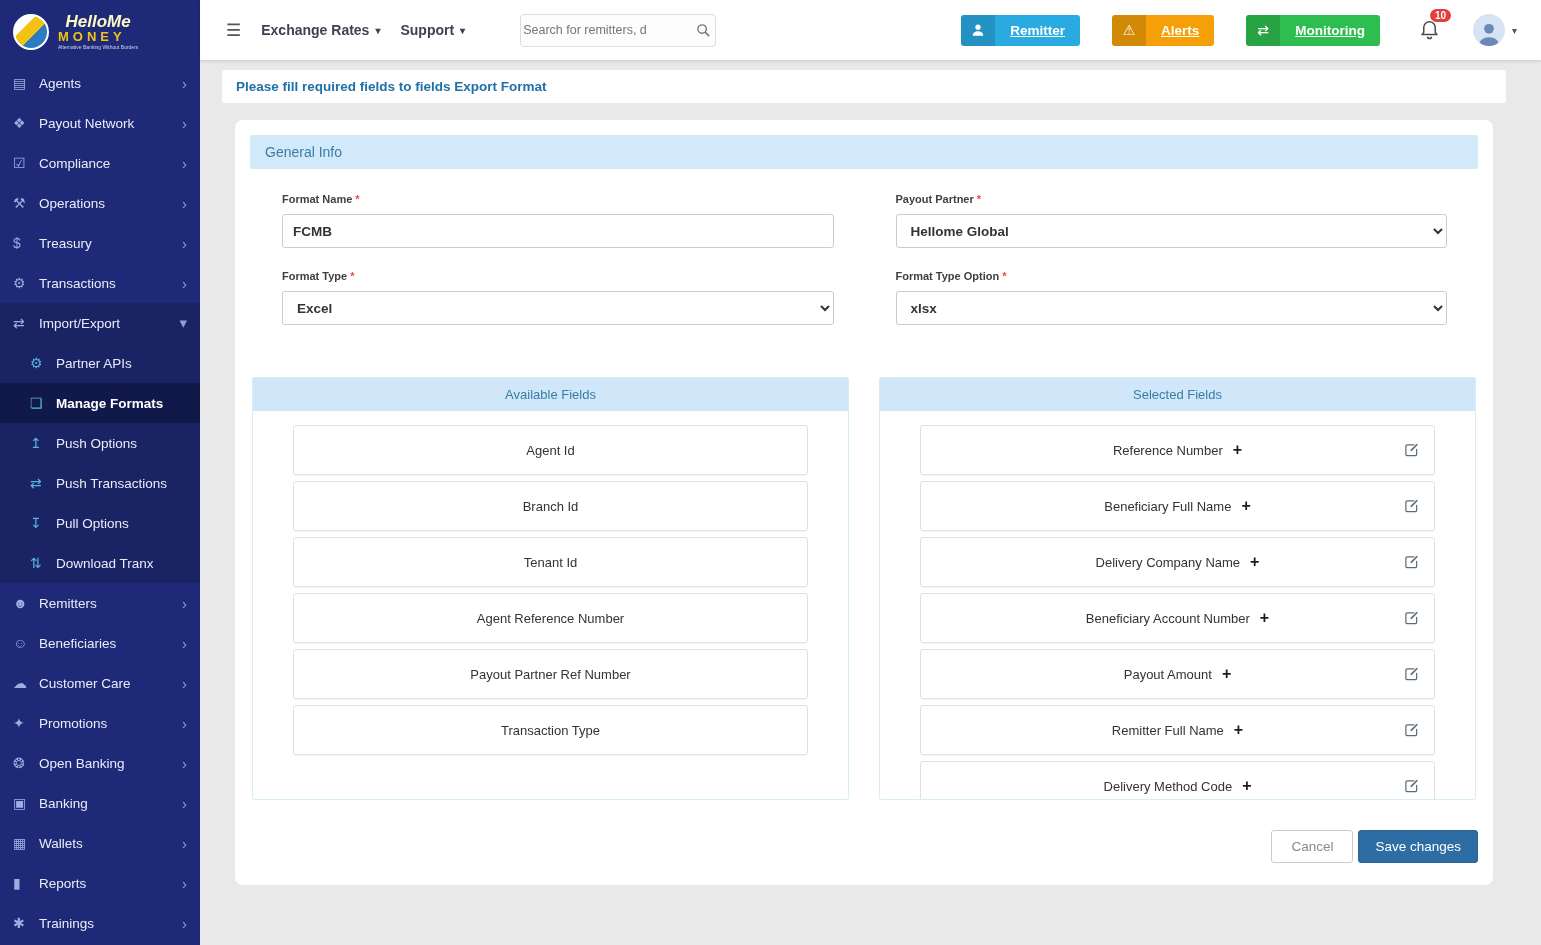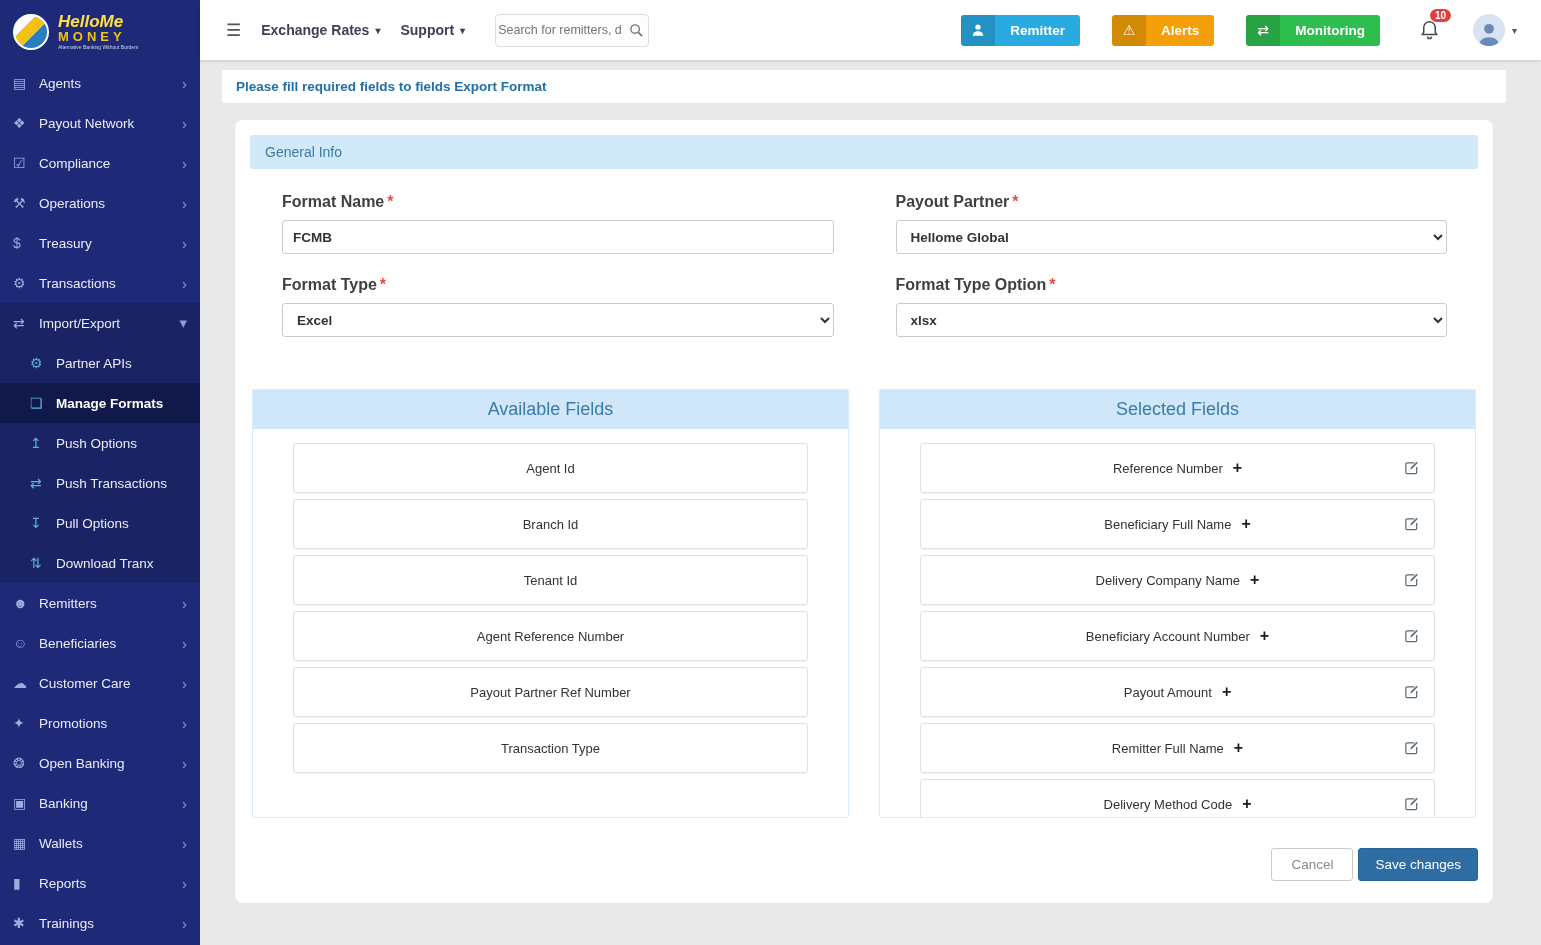--- a/index.html
+++ b/index.html
@@ -10,80 +10,80 @@
   }
   .app { display:flex; width:1541px; height:945px; overflow:hidden; }
 
   
   .sidebar { width:200px; flex-shrink:0; background:#1e2a78; color:#e4e8f7; display:flex; flex-direction:column; overflow:hidden; }
   .logo { height:63px; display:flex; align-items:center; gap:9px; padding:0 13px; flex-shrink:0; }
   .logo-globe { width:36px; height:36px; border-radius:50%; flex-shrink:0;
     background: linear-gradient(135deg,#ffffff 0 32%, #f2c314 32% 58%, #2b7cc0 58%);
     border:2px solid #fff; }
   .logo-text { line-height:1.05; }
-  .logo-line1 { color:#fde047; font-weight:700; font-size:17px; font-style:italic; }
+  .logo-line1 { color:#fef9c3; font-weight:700; font-size:17px; font-style:italic;text-align:center; }
   .logo-line2 { color:#f2c314; font-weight:700; font-size:13px; letter-spacing:4px; }
   .logo-tagline { color:#cdd4ef; font-size:5px; margin-top:1px; }
   .nav { flex:1; overflow:hidden; }
   .nav-item { height:40px; display:flex; align-items:center; padding:0 13px; cursor:pointer; }
   .nav-icon { width:26px; font-size:14px; color:#9face0; flex-shrink:0; }
   .nav-label { flex:1; font-size:13.5px; color:#e9ecf8; white-space:nowrap; }
   .nav-chevron { color:#8fa0d0; font-size:15px; }
   .nav-item.expanded { background:#1a2363; }
   .nav-item.sub { background:#1a2363; padding-left:30px; }
   .nav-item.sub .nav-icon { color:#5bb3e0; }
   .nav-item.sub.active { background:#10194a; }
   .nav-item.sub.active .nav-label { font-weight:700; color:#ffffff; }
 
   
   .main { flex:1; display:flex; flex-direction:column; min-width:0; }
   .topbar { height:60px; background:#fff; display:flex; align-items:center; gap:20px;
     padding:0 24px 0 26px; box-shadow:0 1px 3px rgba(0,0,0,.15); position:relative; z-index:5; flex-shrink:0; }
   .hamburger { font-size:17px; color:#555; cursor:pointer; }
   .menu-link { display:flex; align-items:center; gap:6px; font-size:14px; font-weight:700; color:#3c4156; cursor:pointer; }
   .menu-caret { font-size:10px; color:#3c4156; }
-  .search-box { display:flex; align-items:center; height:33px; width:154px; border:1px solid #ddd;
-    border-radius:4px; background:#fdfdfd; padding:0 2px; margin-left:10px; }
+  .search-box { display:flex; align-items:center; height:33px; width:196px; border:1px solid #ddd;
+    border-radius:4px; background:#fdfdfd; padding:0 2px; margin-left:35px; }
   .search-box input { border:0; outline:0; background:transparent; flex:1; min-width:0; font-size:12.5px;
     color:#666; font-family:inherit; }
   .search-btn { border:0; background:transparent; cursor:pointer; display:flex; align-items:center; padding:0 2px; }
   .topbar-right { margin-left:auto; display:flex; align-items:center; }
   .btn-group { display:flex; align-items:center; gap:32px; }
   .pill-btn { display:flex; align-items:center; height:31px; border-radius:3px; color:#fff; overflow:hidden;
     cursor:pointer; border:0; font-family:inherit; }
   .pill-icon { width:34px; height:31px; display:flex; align-items:center; justify-content:center;
     background:rgba(0,0,0,.14); font-size:14px; color:#fff; }
-  .pill-label { padding:0 15px; font-size:13.5px; font-weight:700; }
+  .pill-label { padding:0 15px; font-size:13.5px; font-weight:700;text-decoration:underline; }
   .pill-remitter { background:#29abe2; }
   .pill-alerts { background:#f5a008; }
   .pill-monitoring { background:#2ebe4f; }
   .bell-wrap { position:relative; margin-left:38px; cursor:pointer; }
   .bell-badge { position:absolute; top:-8px; left:12px; background:#e43f3f; color:#fff; font-size:10px;
     font-weight:700; border-radius:8px; padding:1px 5px; }
   .avatar-wrap { display:flex; align-items:center; gap:7px; margin-left:32px; cursor:pointer; }
   .avatar { width:32px; height:32px; border-radius:50%; background:#d7e3f2; display:flex; align-items:flex-end;
     justify-content:center; overflow:hidden; }
   .avatar-caret { font-size:10px; color:#555; }
 
   
   .content { flex:1; overflow:auto; padding:10px 35px 0 22px; }
   .notice { background:#fff; border-radius:2px; padding:9px 14px; font-weight:700; font-size:13.5px; color:#2170a8; }
   .card { background:#fff; margin:17px 13px 0 13px; padding:15px 15px 14px;border-radius:8px; }
   .section-header { background:#d2e9f9; color:#3a7ca8; font-size:14px; padding:9px 15px; border-radius:2px; }
 
   .form-grid { display:grid; grid-template-columns:1fr 1fr; column-gap:62px; row-gap:22px; padding:24px 31px 28px 32px; }
-  .field label { display:block; font-weight:700; font-size:16px; color:#404040; margin-bottom:9px; }
+  .field label { display:block; font-weight:700; font-size:11px; color:#404040; margin-bottom:9px; }
   .req { color:#e74c3c; margin-left:3px; }
   .field input[type="text"], .field select {
     width:100%; height:34px; border:1px solid #ccc; border-radius:3px; padding:0 10px;
     font-size:13.5px; font-weight:700; color:#333; background:#fff; font-family:Liberation Sans, sans-serif; outline:none; }
 
   .columns { display:grid; grid-template-columns:1fr 1fr; gap:30px; padding:24px 2px 14px; }
   .panel { border:1px solid #d9ecf9; border-radius:2px; background:#fff; }
-  .panel-header { background:#cfe7f8; text-align:center; padding:9px; color:#3a7ca8; font-size:18px; }
+  .panel-header { background:#cfe7f8; text-align:center; padding:9px; color:#3a7ca8; font-size:13px; }
   .list { height:388px; overflow-y:auto; padding:14px 40px 8px; scrollbar-width:thin; scrollbar-color:#b5b5b5 #f2f2f2; }
   .list::-webkit-scrollbar { width:8px; }
   .list::-webkit-scrollbar-track { background:#f2f2f2; }
   .list::-webkit-scrollbar-thumb { background:#b0b0b0; border-radius:4px; }
 
   .field-row { position:relative; background:#fff; border:1px solid #e0e0e0; border-radius:3px; height:50px;
     margin-bottom:6px; display:flex; align-items:center; justify-content:center; gap:10px;
     font-size:13px; color:#333; box-shadow:0 1px 1px rgba(0,0,0,.04); cursor:grab; }
   .plus-icon { font-weight:700; font-size:16px; color:#1b1b1b; cursor:pointer; line-height:1; }
   .edit-icon { position:absolute; right:15px; top:50%; transform:translateY(-50%); cursor:pointer; display:flex; }

